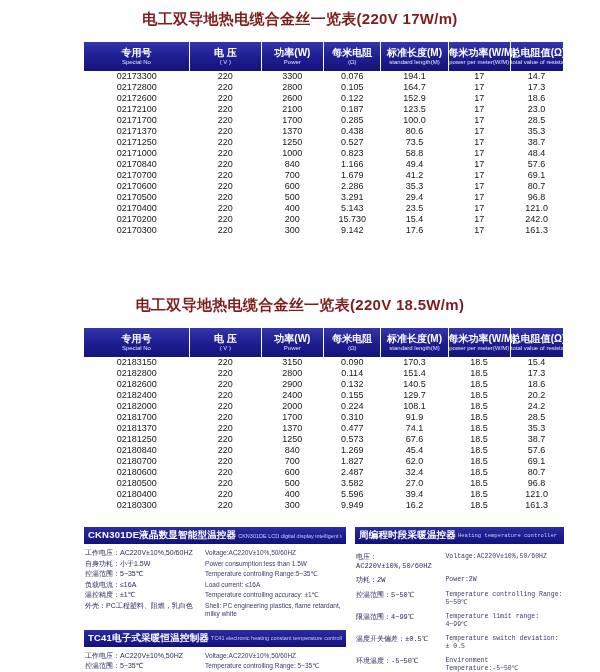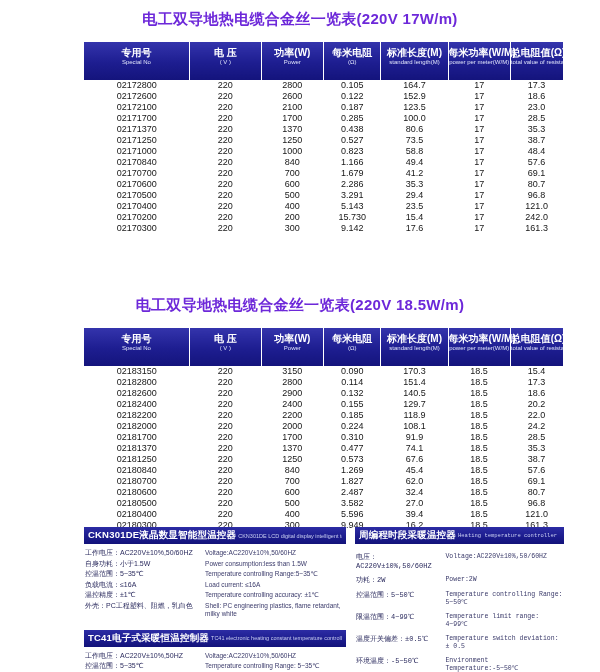--- a/index.html
+++ b/index.html
@@ -5,34 +5,34 @@
   html,body{margin:0;padding:0;background:#ffffff;}
   .page{
     position:relative;width:600px;height:672px;background:#ffffff;overflow:hidden;
     font-family:"Liberation Sans","DejaVu Sans",sans-serif;
   }
   .tbl-section{position:absolute;left:0;width:600px;}
   #section-17w{top:10px;}
   #section-185w{top:296px;}
   .tbl-title{
     width:600px;text-align:center;font-size:15px;font-weight:bold;
-    color:#6d28d9;letter-spacing:.3px;
+    color:#7f1d1d;letter-spacing:.3px;
   }
   .cable-table{
     width:479px;margin-left:84px;margin-top:13px;
     border-collapse:collapse;table-layout:fixed;
   }
   .cable-table col.c0{width:22%}.cable-table col.c1{width:15%}
   .cable-table col.c2{width:13%}.cable-table col.c3{width:12%}
   .cable-table col.c4{width:14%}.cable-table col.c5{width:13%}
   .cable-table col.c6{width:11%}
   .cable-table th{
     background:linear-gradient(180deg,#3434ac 0%,#1d1d90 55%,#14147c 100%);
     color:#ffffff;text-align:center;vertical-align:middle;
-    padding:2px 0 12px 0;height:24px;
+    padding:2px 0 3px 0;height:24px;
   }
   .cable-table th + th{border-left:1px solid #ffffff;}
   .th-cn{display:block;font-size:10px;font-weight:bold;line-height:12px;white-space:nowrap;}
   .th-en{display:block;font-size:6px;font-weight:normal;line-height:7px;color:#dfe3fa;white-space:nowrap;overflow:hidden;}
   .cable-table td{
     font-size:9px;line-height:11px;height:11px;padding:0;
     text-align:center;color:#161616;white-space:nowrap;
   }
   .bottom-area{
     position:absolute;left:84px;top:527px;width:480px;
@@ -101,20 +101,29 @@
               <span class="th-en">power per meter(W/M)</span>
             </th>
             <th>
               <span class="th-cn">总电阻值(Ω)</span>
               <span class="th-en">total value of resistance</span>
             </th>
           </tr>
         </thead>
         <tbody>
           <tr>
+            <td>02173300</td>
+            <td>220</td>
+            <td>3300</td>
+            <td>0.076</td>
+            <td>194.1</td>
+            <td>17</td>
+            <td>14.7</td>
+          </tr>
+          <tr>
             <td>02172800</td>
             <td>220</td>
             <td>2800</td>
             <td>0.105</td>
             <td>164.7</td>
             <td>17</td>
             <td>17.3</td>
           </tr>
           <tr>
             <td>02172600</td>
@@ -312,29 +321,20 @@
           <tr>
             <td>02182400</td>
             <td>220</td>
             <td>2400</td>
             <td>0.155</td>
             <td>129.7</td>
             <td>18.5</td>
             <td>20.2</td>
           </tr>
           <tr>
-            <td>02182200</td>
-            <td>220</td>
-            <td>2200</td>
-            <td>0.185</td>
-            <td>118.9</td>
-            <td>18.5</td>
-            <td>22.0</td>
-          </tr>
-          <tr>
             <td>02182000</td>
             <td>220</td>
             <td>2000</td>
             <td>0.224</td>
             <td>108.1</td>
             <td>18.5</td>
             <td>24.2</td>
           </tr>
           <tr>
             <td>02181700</td>

